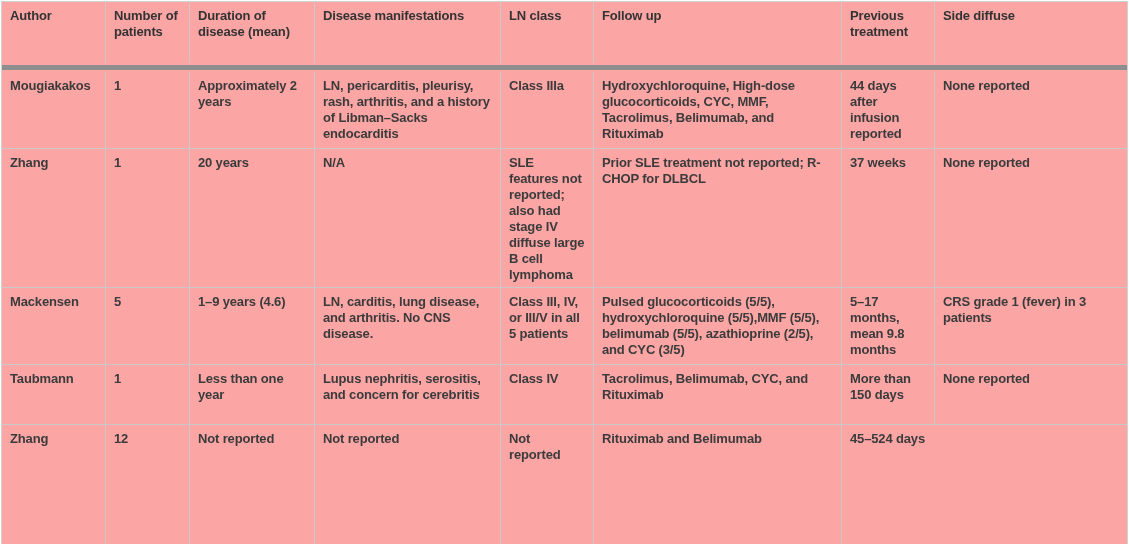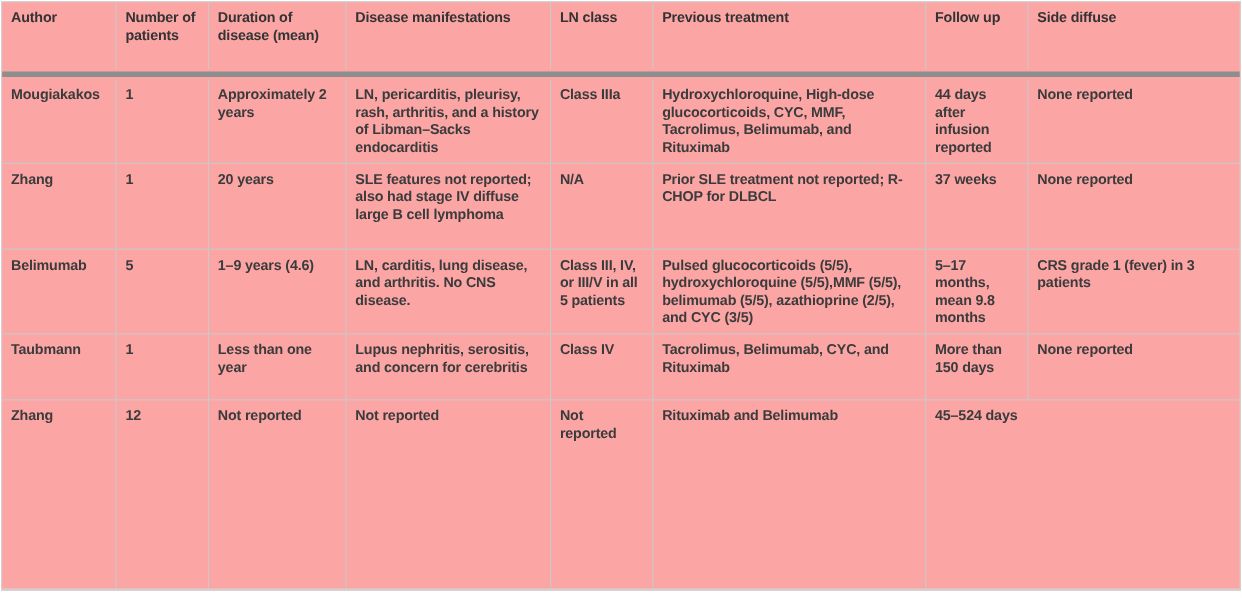--- a/index.html
+++ b/index.html
@@ -70,22 +70,22 @@
 <div class="page">
   <div class="review-table">
 
     <div class="thead">
       <div class="row">
         <div class="cell">Author</div>
         <div class="cell">Number of patients</div>
         <div class="cell">Duration of disease (mean)</div>
         <div class="cell">Disease manifestations</div>
         <div class="cell">LN class</div>
+        <div class="cell">Follow up</div>
         <div class="cell">Previous treatment</div>
-        <div class="cell">Follow up</div>
         <div class="cell">Side diffuse</div>
       </div>
     </div>
 
     <div class="sep"></div>
 
     <div class="tbody">
 
       <div class="row r1">
         <div class="cell">Mougiakakos</div>
@@ -95,29 +95,29 @@
         <div class="cell">Class IIIa</div>
         <div class="cell">Hydroxychloroquine, High-dose glucocorticoids, CYC, MMF, Tacrolimus, Belimumab, and Rituximab</div>
         <div class="cell">44 days after infusion reported</div>
         <div class="cell">None reported</div>
       </div>
 
       <div class="row r2">
         <div class="cell">Zhang</div>
         <div class="cell">1</div>
         <div class="cell">20 years</div>
+        <div class="cell">N/A</div>
         <div class="cell">SLE features not reported; also had stage IV diffuse large B cell lymphoma</div>
-        <div class="cell">N/A</div>
         <div class="cell">Prior SLE treatment not reported; R-CHOP for DLBCL</div>
         <div class="cell">37 weeks</div>
         <div class="cell">None reported</div>
       </div>
 
       <div class="row r3">
-        <div class="cell">Belimumab</div>
+        <div class="cell">Mackensen</div>
         <div class="cell">5</div>
         <div class="cell">1–9 years (4.6)</div>
         <div class="cell">LN, carditis, lung disease, and arthritis. No CNS disease.</div>
         <div class="cell">Class III, IV, or III/V in all 5 patients</div>
         <div class="cell">Pulsed glucocorticoids (5/5), hydroxychloroquine (5/5),MMF (5/5), belimumab (5/5), azathioprine (2/5), and CYC (3/5)</div>
         <div class="cell">5–17 months, mean 9.8 months</div>
         <div class="cell">CRS grade 1 (fever) in 3 patients</div>
       </div>
 
       <div class="row r4">

